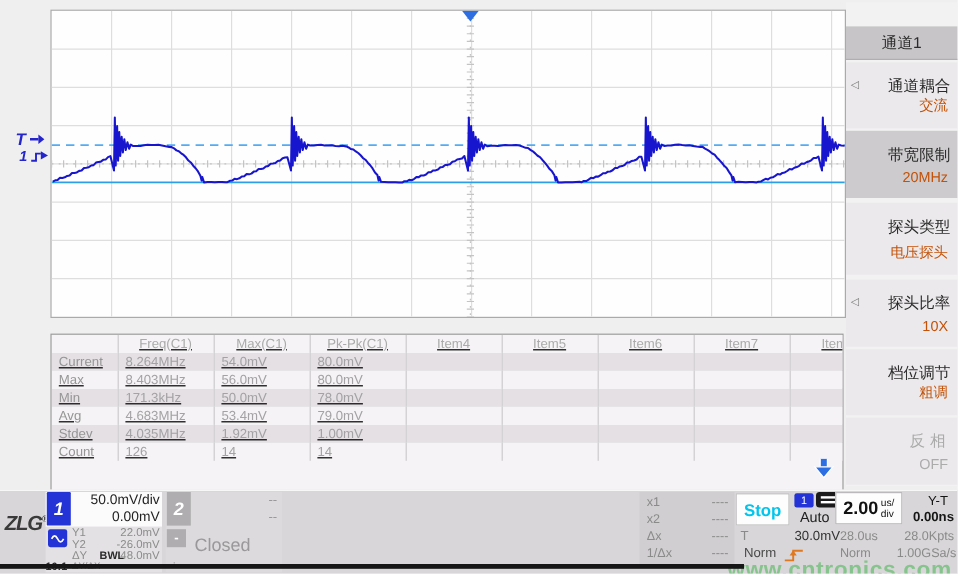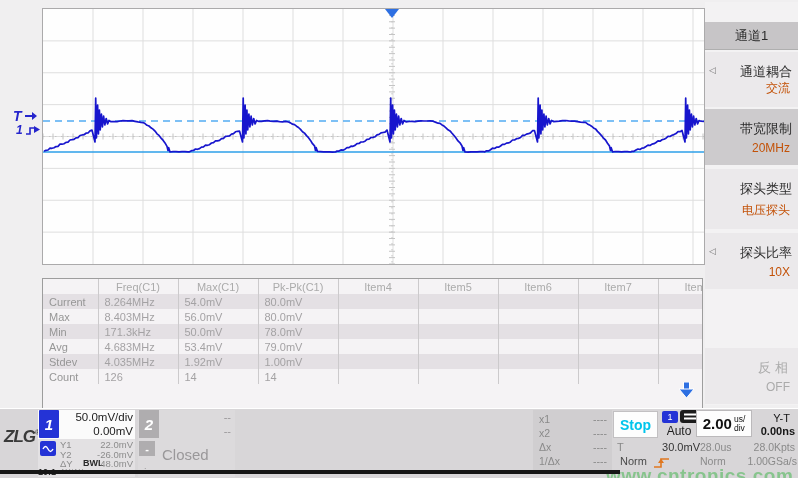--- a/index.html
+++ b/index.html
@@ -11,21 +11,21 @@
     background:#FEFEFE;border:1px solid #ABAAAB;box-sizing:content-box;}
   .plot-wrap svg{display:block;}
 
   
   .marker{position:absolute;color:#2525CC;font-style:italic;font-weight:bold;
     font-size:14px;display:flex;align-items:center;gap:2px;line-height:1;}
   .marker svg{display:block;}
 
   
   .meas-wrap{position:absolute;left:42px;top:278px;width:661px;height:140px;overflow:hidden;
-    border:1px solid #9D9D9D;background:#F5F3F5;box-sizing:border-box;}
+    border:1px solid #9D9D9D;background:#F5F3F5;box-sizing:border-box;text-decoration:underline;}
   .meas-wrap table{border-collapse:collapse;table-layout:fixed;width:695px;font-size:11px;}
   .meas-wrap th,.meas-wrap td{height:15px;padding:0 6px;border-left:1px solid #CCCACC;
     overflow:hidden;white-space:nowrap;font-weight:normal;}
   .meas-wrap th:first-child,.meas-wrap td:first-child{border-left:none;}
   .meas-wrap thead th{color:#ABABAB;text-align:center;background:#F5F3F5;}
   .meas-wrap tbody tr:nth-child(odd){background:#E4E0E4;}
   .meas-wrap tbody tr:nth-child(even){background:#F5F3F5;}
   .meas-wrap td.rowlabel{color:#969696;text-align:left;}
   .meas-wrap td{color:#A4A2A4;text-align:left;}
 
@@ -384,20 +384,25 @@
     <div class="sb-item" style="top:167px;height:60px;">
 
       <div class="sb-title">探头类型</div>
       <div class="sb-value">电压探头</div>
     </div>
     <div class="sb-item expand" style="top:231px;height:56px;">
       <span class="sb-arrow">◁</span>
       <div class="sb-title">探头比率</div>
       <div class="sb-value">10X</div>
     </div>
+    <div class="sb-item" style="top:289px;height:55px;">
+
+      <div class="sb-title">档位调节</div>
+      <div class="sb-value">粗调</div>
+    </div>
     <div class="sb-item disabled" style="top:346px;height:56px;">
 
       <div class="sb-title">反相</div>
       <div class="sb-value">OFF</div>
     </div>
   </div>
 
   <div class="statusbar">
     <div class="abs logo"><span>ZLG</span><sup>®</sup></div>
 

